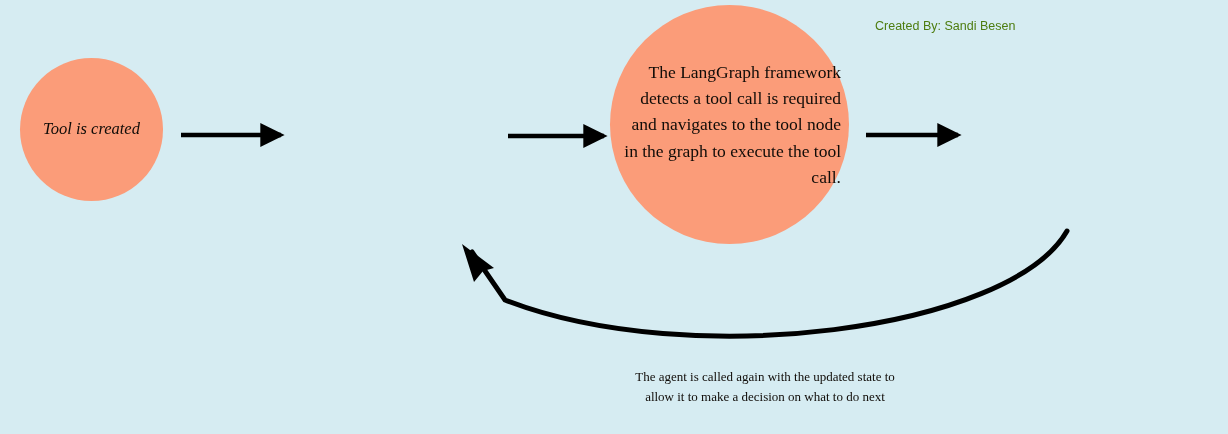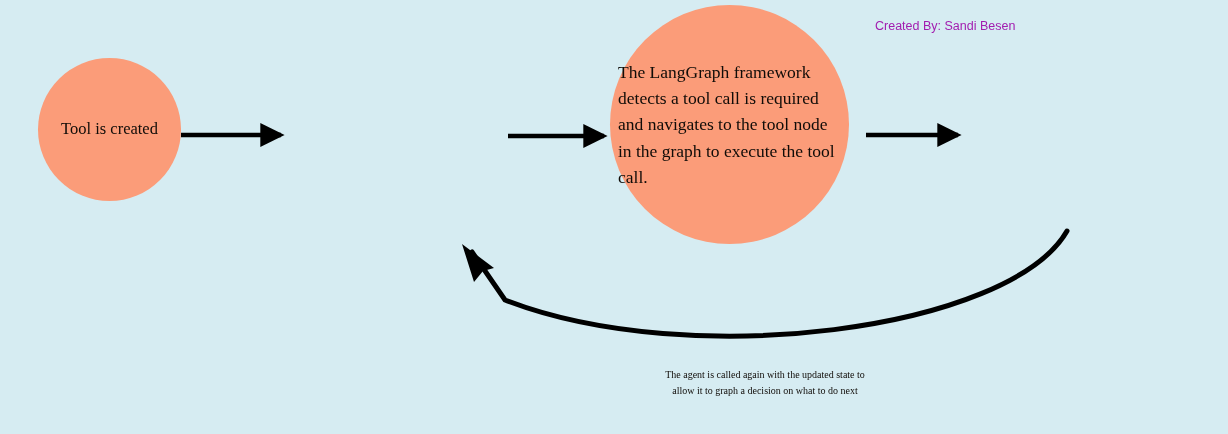--- a/index.html
+++ b/index.html
@@ -18,34 +18,35 @@
     overflow: hidden;
   }
   .node {
     position: absolute;
     border-radius: 50%;
     background: #fb9c79;
     display: flex;
     align-items: center;
     justify-content: center;
     box-sizing: border-box;
-    text-align: left;
+    text-align: right;
   }
   .node-label {
     font-family: "Liberation Serif", serif;
     color: #100c08;
     line-height: 1.30;
     padding: 0 8px;
     display: block;
   }
   #node-1 {
-    left: 38px;
+    left: 20px;
     top: 58px;
     width: 143px;
     height: 143px;
+    font-style: italic;
   }
   #node-1 .node-label { font-size: 16.5px; line-height: 1.62; }
   #node-2 {
     left: 287px;
     top: 24px;
     width: 219px;
     height: 219px;
   }
   #node-2 .node-label { font-size: 17.5px; line-height: 1.52; }
   #node-3 {
@@ -71,32 +72,32 @@
     height: 434px;
     pointer-events: none;
   }
 
   #credit {
     position: absolute;
     left: 875px;
     top: 19px;
     font-family: "Liberation Sans", sans-serif;
     font-size: 12.5px;
-    color: #a21caf;
+    color: #4d7c0f;
     white-space: nowrap;
   }
 
   #loop-caption {
     position: absolute;
     left: 540px;
     top: 367px;
     width: 450px;
     text-align: center;
     font-family: "Liberation Serif", serif;
-    font-size: 10px;
+    font-size: 13px;
     line-height: 1.55;
     color: #100c08;
   }
   #loop-caption .cap-line { display: block; }
 </style>
 </head>
 <body>
 
 <div id="canvas">
 
@@ -132,16 +133,16 @@
   </div>
 
 
   <div class="node" id="node-3">
     <span class="node-label">The LangGraph framework detects a tool call is required and navigates to the tool node in the graph to execute the tool call.</span>
   </div>
 
 
   <div id="loop-caption">
     <span class="cap-line">The agent is called again with the updated state to</span>
-    <span class="cap-line">allow it to graph a decision on what to do next</span>
+    <span class="cap-line">allow it to make a decision on what to do next</span>
   </div>
 
 </div>
 
 </body></html>

